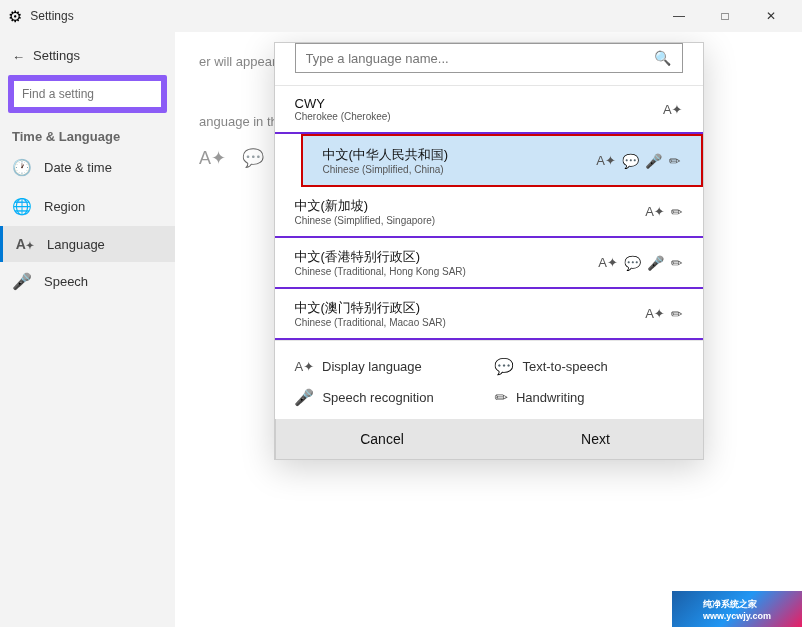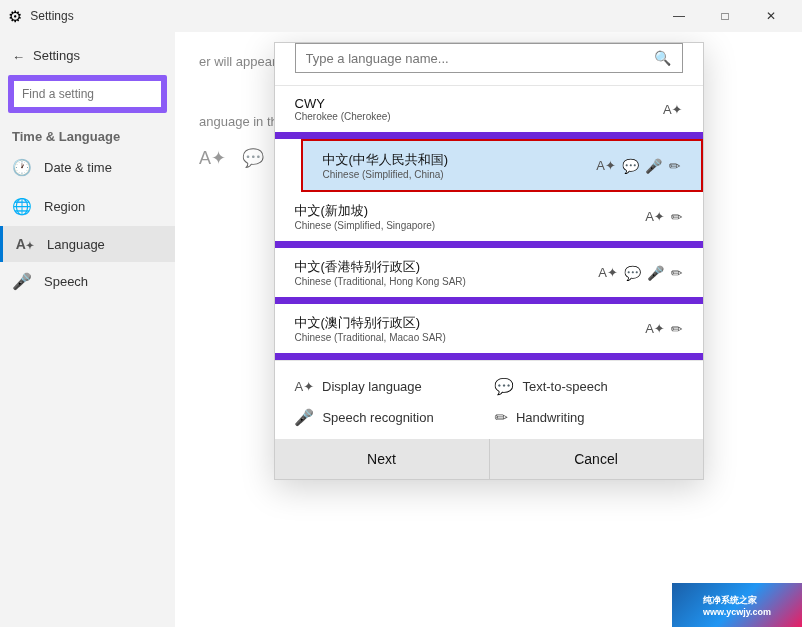--- a/index.html
+++ b/index.html
@@ -186,21 +186,21 @@
       max-height: 280px;
       overflow-y: auto;
       border-top: 1px solid #e5e5e5;
     }
 
     .lang-item {
       display: flex;
       align-items: center;
       padding: 10px 20px;
       cursor: pointer;
-      border-bottom: 7px solid #6d28d9;
+      border-bottom: 2px solid #6d28d9;
     }
     .lang-item.selected {
       background: #cce4f7;
       border: 2px solid #cc0000;
       margin-left: 26px;
     }
 
     .lang-item-text {
       flex: 1;
     }
@@ -264,21 +264,21 @@
       color: #111;
       border-left: 1px solid #ccc;
     }
 
     
     .watermark {
       position: absolute;
       bottom: 0;
       right: 0;
       width: 130px;
-      height: 44px;
+      height: 36px;
       background: linear-gradient(135deg, #1a5fa8 0%, #2196f3 50%, #e91e63 100%);
       display: flex;
       align-items: center;
       justify-content: center;
       font-size: 9px;
       color: white;
       font-weight: bold;
     }
   </style>
 </head>
@@ -422,22 +422,22 @@
             <span class="feature-icon">🎤</span>
             <span>Speech recognition</span>
           </div>
           <div class="feature-item">
             <span class="feature-icon">✏</span>
             <span>Handwriting</span>
           </div>
         </div>
 
         <div class="dialog-buttons">
+          <button class="dialog-btn cancel">Cancel</button>
           <button class="dialog-btn next">Next</button>
-          <button class="dialog-btn cancel">Cancel</button>
         </div>
 
       </div>
     </div>
 
     <div class="watermark">
       <div>
         <div>纯净系统之家</div>
         <div>www.ycwjy.com</div>
       </div>

